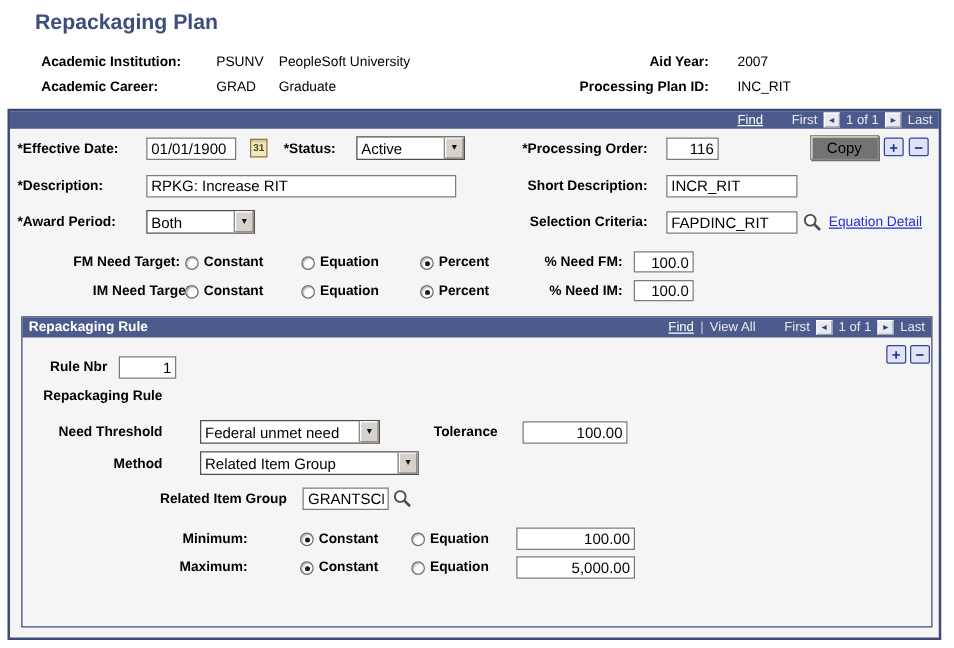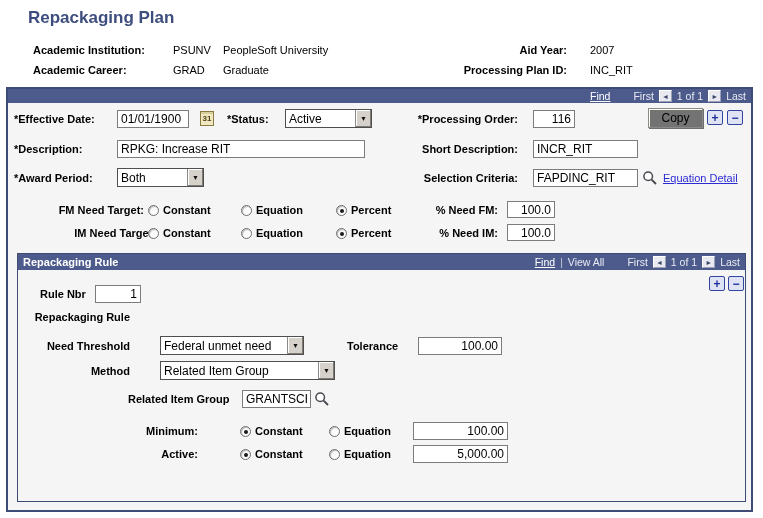--- a/index.html
+++ b/index.html
@@ -204,20 +204,20 @@
     <line x1="9.6" y1="9.6" x2="14" y2="14" stroke="#4a4a52" stroke-width="2"></line>
   </svg>
 
   <div class="abs lbl rlbl" style="left:140px; top:425px; width:58px;">Minimum:</div>
   <span class="radio checked" style="left:240px; top:426px;"></span>
   <div class="abs lbl" style="left:255px; top:425px;">Constant</div>
   <span class="radio" style="left:329px; top:426px;"></span>
   <div class="abs lbl" style="left:344px; top:425px;">Equation</div>
   <input class="inp num" style="left: 413px; top: 422px; width: 95px;" value="100.00">
 
-  <div class="abs lbl rlbl" style="left:140px; top:448px; width:58px;">Active:</div>
+  <div class="abs lbl rlbl" style="left:140px; top:448px; width:58px;">Maximum:</div>
   <span class="radio checked" style="left:240px; top:449px;"></span>
   <div class="abs lbl" style="left:255px; top:448px;">Constant</div>
   <span class="radio" style="left:329px; top:449px;"></span>
   <div class="abs lbl" style="left:344px; top:448px;">Equation</div>
   <input class="inp num" style="left: 413px; top: 445px; width: 95px;" value="5,000.00">
 
 </div>
 
 </body></html>

